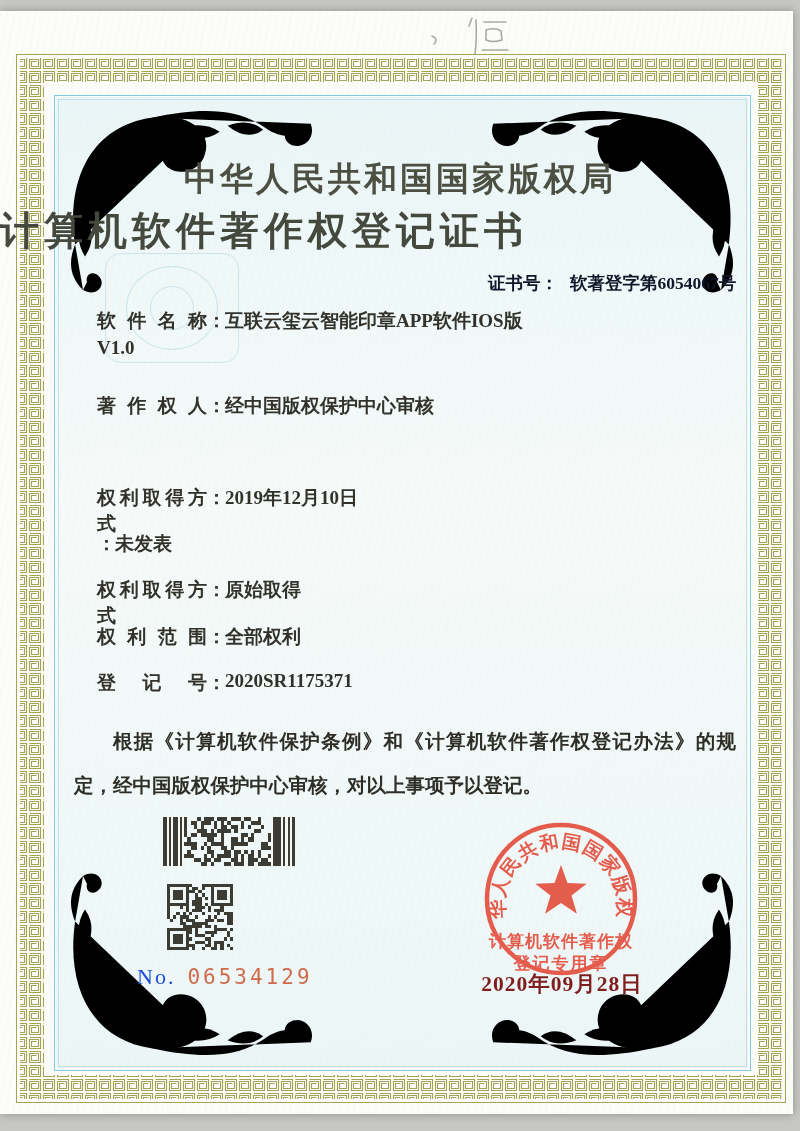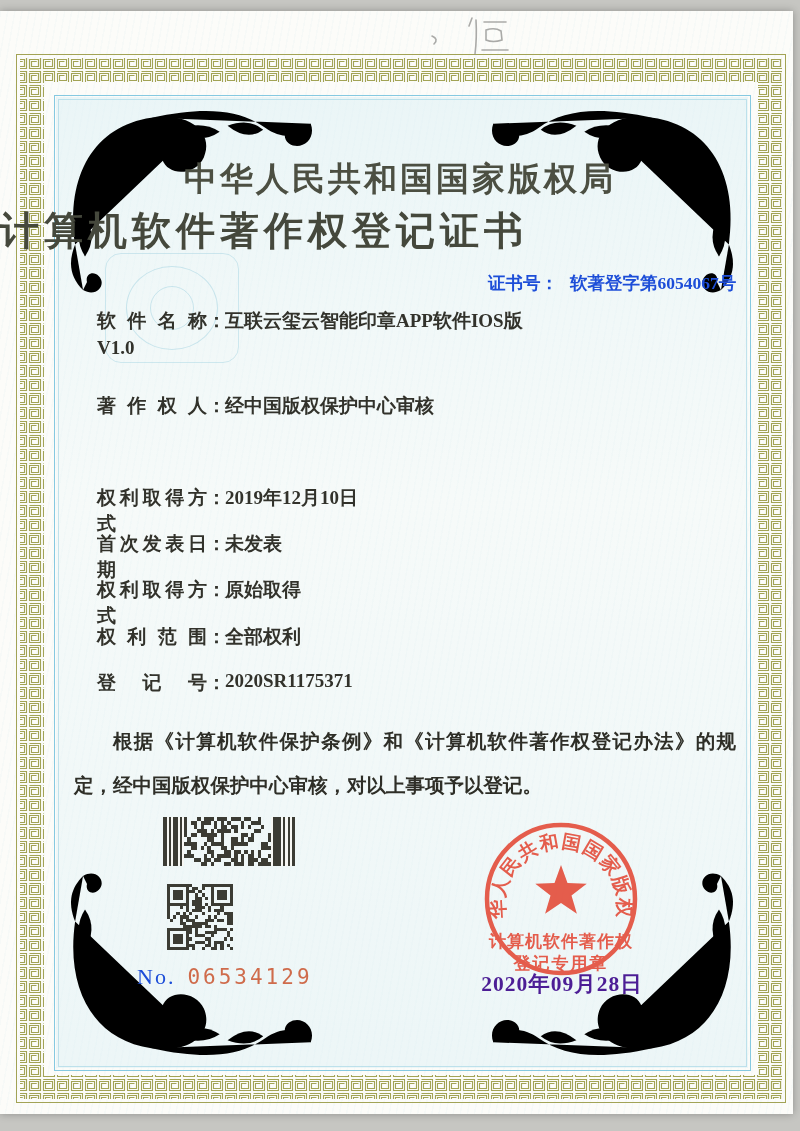--- a/index.html
+++ b/index.html
@@ -43,21 +43,21 @@
   .authority{
     position:absolute;top:157px;left:0;right:0;text-align:center;
     font-weight:700;font-size:33px;letter-spacing:3px;color:var(--title,#4c4f42);
   }
   .cert-title{
     position:absolute;top:204px;left:0;right:0;
     font-weight:700;font-size:39px;letter-spacing:5px;color:#45483c;
   }
   .certno{
     position:absolute;top:271px;left:488px;display:flex;gap:12px;
-    font-weight:700;font-size:17.5px;color:#1d4ed8;
+    font-weight:700;font-size:17.5px;color:#0f172a;
   }
   .row{
     position:absolute;left:0;width:676px;padding-left:97px;display:flex;align-items:flex-start;
     font-weight:600;font-size:19px;color:var(--text,#32322b);box-sizing:border-box;
   }
   .lbl{width:110px;text-align:justify;text-align-last:justify;}
   .cl{width:18px;}
   .val{margin-left:0;white-space:nowrap;}
   .cont{text-align:right;}
   .statement{
@@ -78,21 +78,21 @@
   .no-number{font-family:"DejaVu Sans Mono","Liberation Mono",monospace;font-size:21px;color:var(--serial-number,#cf6b4b);letter-spacing:3px;}
   .seal{position:absolute;left:457px;top:795px;opacity:.92;}
   .seal .ring{stroke:var(--seal-red,#e4503e);stroke-width:4.5;fill:none;}
   .seal .star{fill:var(--seal-red,#e4503e);}
   .seal text{fill:var(--seal-red,#e4503e);font-family:"Liberation Sans","DejaVu Sans",sans-serif;font-weight:700;}
   .seal .arc-t{font-size:19px;letter-spacing:1.5px;}
   .seal .l1{font-size:17px;letter-spacing:1px;}
   .seal .l2{font-size:17px;letter-spacing:2px;}
   .seal-date{
     position:absolute;left:462px;top:969px;width:200px;text-align:center;
-    font-weight:700;font-size:21.5px;letter-spacing:1px;color:#4c1d95;
+    font-weight:700;font-size:21.5px;letter-spacing:1px;color:#7f1d1d;
   }
 </style>
 </head>
 <body>
 
 <div class="paper"></div>
 <div class="tint"></div>
 
 <svg class="border-svg" width="800" height="1131" viewBox="0 0 800 1131">
   <defs>
@@ -164,21 +164,20 @@
   <span class="lbl">著作权人</span>
     <span class="cl">：</span>
     <span class="val">经中国版权保护中心审核</span>
 </div>
 <div class="row" style="top:485px">
   <span class="lbl">权利取得方式</span>
     <span class="cl">：</span>
     <span class="val">2019年12月10日</span>
 </div>
 <div class="row" style="top:531px">
-  <span class="lbl">首次发表日期</span>
     <span class="cl">：</span>
     <span class="val">未发表</span>
 </div>
 <div class="row" style="top:577px">
   <span class="lbl">权利取得方式</span>
     <span class="cl">：</span>
     <span class="val">原始取得</span>
 </div>
 <div class="row" style="top:624px">
   <span class="lbl">权利范围</span>

